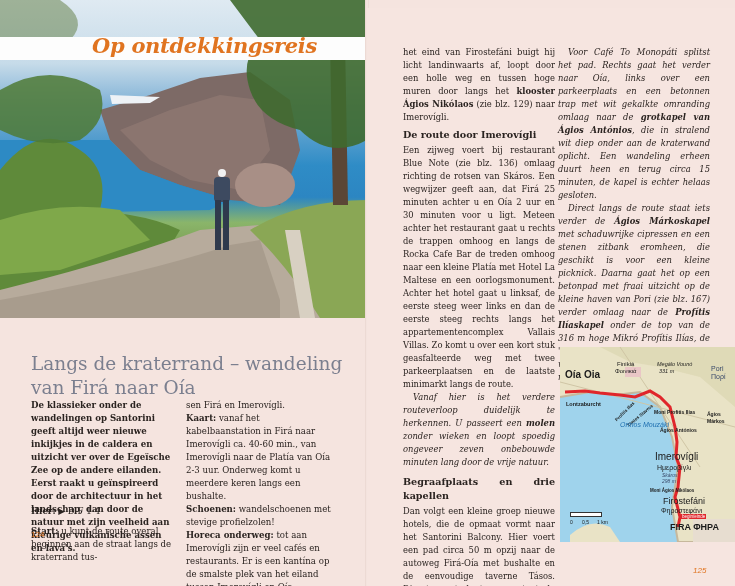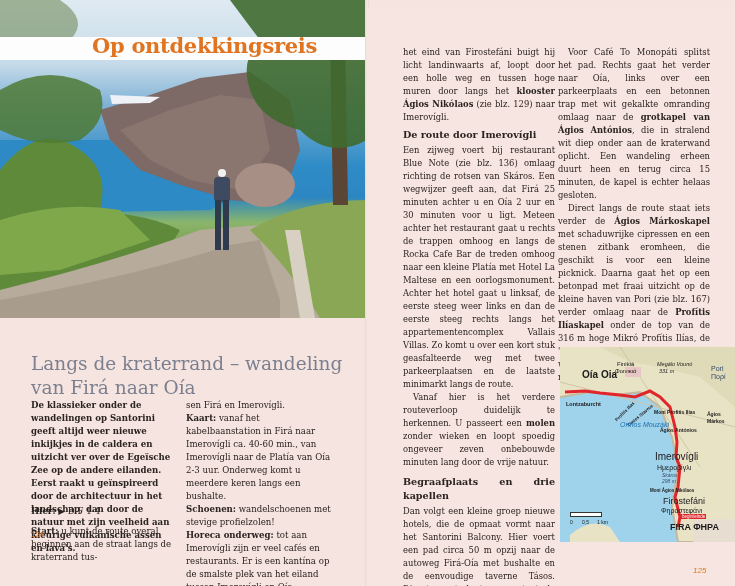--- a/index.html
+++ b/index.html
@@ -14,37 +14,37 @@
   .page-right { left:367px; width:368px; background:#f6e5e0;margin-top:8px; }
   .fold { position:absolute; left:365px; top:0; width:4px; height:586px;
           background:linear-gradient(90deg,#e9d5cf,#f7e8e3,#ecd8d2); }
 
   
   .photo { position:absolute; left:0; top:0; width:367px; height:318px; overflow:hidden;
            background:linear-gradient(180deg,#dfeaf2 0%,#c6dbe9 20%,#7fb1d6 33%,#2f8cc6 52%,#2c86c2 62%,#8ab56a 70%,#7a9a50 80%,#a89c8a 90%,#c8bcae 100%); }
   .photo svg { position:absolute; left:0; top:0; }
   .banner { position:absolute; left:0; top:37px; width:367px; height:23px; background:#fdfdfd; }
   .banner-title { position:absolute; left:92px; top:33px; font-family:"DejaVu Serif", serif;
-                  font-weight:bold; font-size:21px; color:#e07420; letter-spacing:-0.3px; }
+                  font-style:italic; font-weight:bold; font-size:21px; color:#e07420; letter-spacing:-0.3px; }
 
   .headline { position:absolute; left:31px; top:340px; width:320px; font-family:"DejaVu Serif", serif;
               font-size:18.5px; line-height:24px; color:#7b7f8f; font-weight:normal; }
 
   .col { position:absolute; font-size:8.6px; line-height:13px; }
   .col p { margin:0; }
   .bold { font-weight:bold; }
   .intro { left:31px; top:399px; width:145px; font-weight:bold; }
   .kaart { left:31px; top:505px; width:145px; }
   .start { left:31px; top:525px; width:145px; }
   .col2 { left:186px; top:399px; width:148px; }
   .pagenum { position:absolute; font-family:"Liberation Sans", sans-serif; font-size:8px; color:#e07420; }
 
   .rcol { position:absolute; font-size:8.4px; line-height:13px; text-align:justify; }
   .rcol p { margin:0; }
-  .rcol .indent { text-indent:10px; }
+  .rcol .indent { text-indent:10px;font-style:italic; }
   .rhead { font-weight:bold; font-size:9.6px; line-height:14px; margin:4px 0 2px 0; }
 
   
   .map { position:absolute; left:560px; top:347px; width:175px; height:195px; overflow:hidden; background:#9fd3ec; }
   .map svg { position:absolute; left:0; top:0; }
   .maplbl { position:absolute; font-family:"Liberation Sans", sans-serif; color:#1a1a1a; white-space:nowrap; }
 </style>
 </head>
 <body>
 
@@ -154,21 +154,21 @@
     <path d="M0 0 L175 0 L175 195 L118 195 L112 160 L118 120 L112 90 L100 60 L80 45 L55 48 L30 45 L0 50 Z" fill="#e9e3c6"></path>
     <path d="M40 0 L175 0 L175 60 L140 30 L100 20 L70 15 Z" fill="#d8d4ae" opacity="0.6"></path>
     <path d="M0 50 L30 45 L55 48 L80 45 L100 60 L112 90 L118 120 L112 160 L118 195 L175 195" fill="none" stroke="#c6b89c" stroke-width="2"></path>
     <path d="M0 35 L175 80" stroke="#cfc5a5" stroke-width="1" fill="none"></path>
     <path d="M60 0 L140 120" stroke="#cfc5a5" stroke-width="1" fill="none"></path>
     <path d="M10 188 Q30 170 50 180 L60 195 L10 195 Z" fill="#e9e3c6"></path>
     <path d="M5 45 L25 44 L40 46 L60 48 L75 50 L90 44 L100 50 L110 60 L115 80 L117 95 L116 110 L120 120 L118 140 L115 150 L120 170 L118 180" fill="none" stroke="#e0262b" stroke-width="3"></path>
     <rect x="65" y="20" width="16" height="10" fill="#e9c6c6"></rect>
     <rect x="133" y="172" width="42" height="23" fill="#e7ddd0"></rect>
   </svg>
-  <div class="maplbl" style="left:5px; top:22px; font-size:10px; font-weight:bold;margin-left:17px;">Oía Oia</div>
+  <div class="maplbl" style="left:5px; top:22px; font-size:10px; font-weight:bold;">Oía Oia</div>
   <div class="maplbl" style="left:6px; top:54px; font-size:5.5px; font-weight:bold;">Lontzaburcht</div>
   <div class="maplbl" style="left:57px; top:14px; font-size:6px;">Finikiá</div>
   <div class="maplbl" style="left:55px; top:21px; font-size:6px;">Φοινικιά</div>
   <div class="maplbl" style="left:97px; top:14px; font-size:5.5px; font-style:italic;">Megálo Vounó</div>
   <div class="maplbl" style="left:99px; top:21px; font-size:5.5px; font-style:italic;">331 m</div>
   <div class="maplbl" style="left:151px; top:18px; font-size:7px; color:#3a4a6a;">Pori</div>
   <div class="maplbl" style="left:151px; top:26px; font-size:7px; color:#3a4a6a;">Πορί</div>
   <div class="maplbl" style="left:52px; top:62px; font-size:4.5px; font-weight:bold; transform:rotate(-45deg);">Profitis Ilias</div>
   <div class="maplbl" style="left:64px; top:66px; font-size:4.5px; font-weight:bold; transform:rotate(-40deg);">Timios Stavros</div>
   <div class="maplbl" style="left:60px; top:74px; font-size:7px; font-style:italic; color:#1e6fb0;">Ormos Mouzáki</div>

